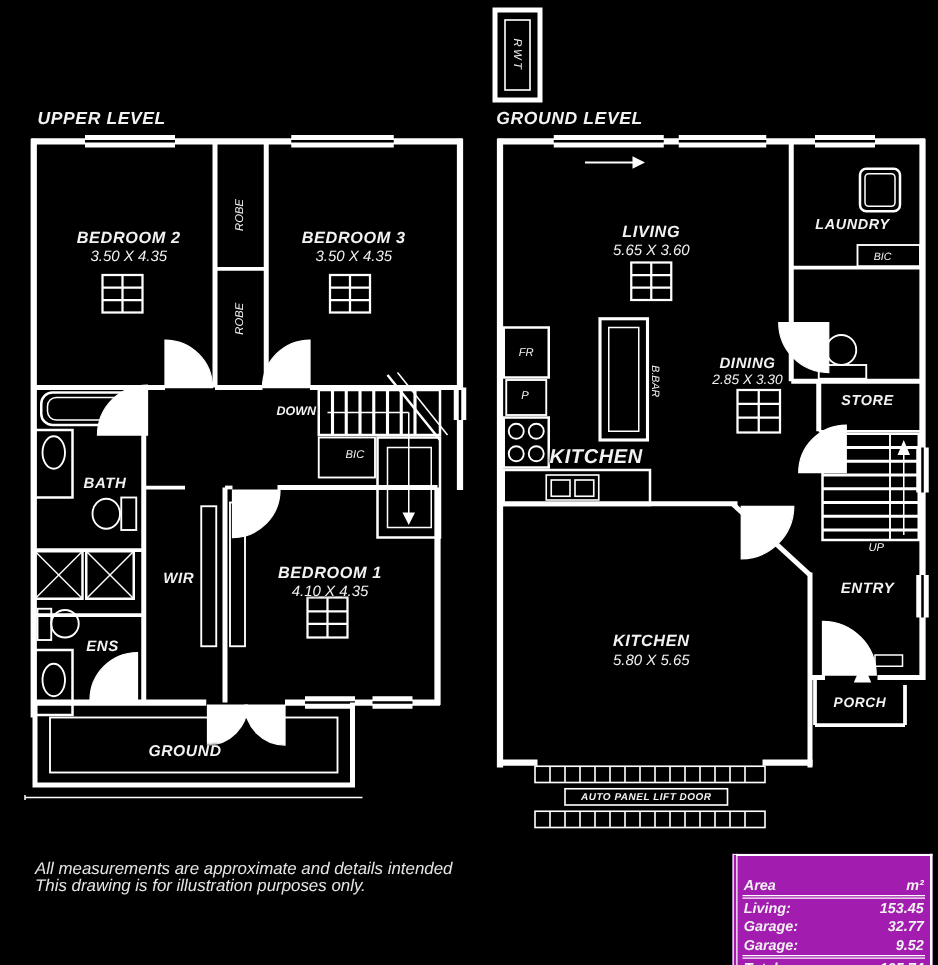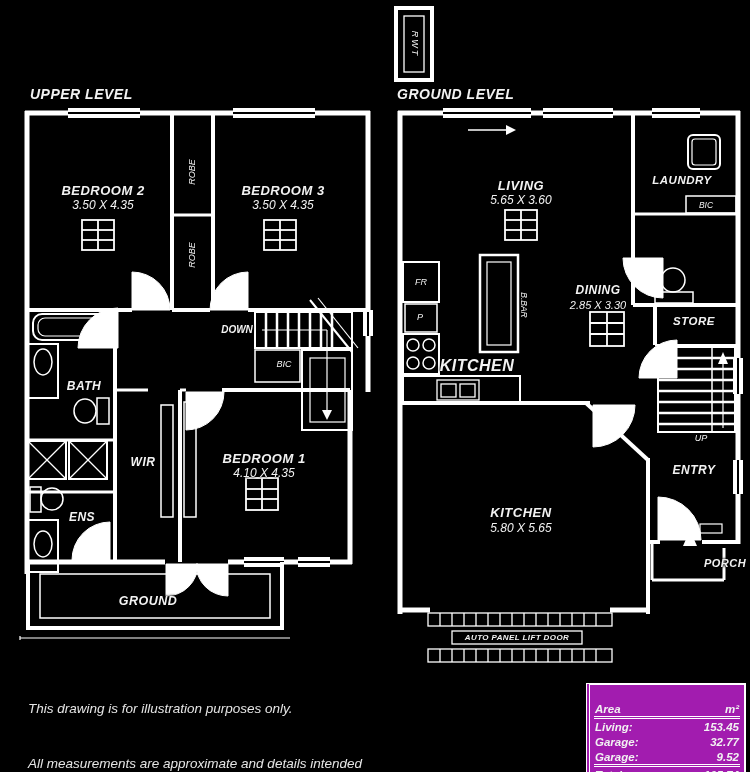--- a/index.html
+++ b/index.html
@@ -345,25 +345,25 @@
 <div class="lbl tiny" style="left:420px;top:317px;">P</div>
 <div class="lbl room" style="left:463px;top:366px;font-size:16px;padding-left:28px;">KITCHEN</div>
 <div class="lbl tiny vert" style="left:524px;top:305px;font-size:8.5px;">B.BAR</div>
 <div class="lbl room" style="left:598px;top:290px;font-size:12px;">DINING</div>
 <div class="lbl dims" style="left:598px;top:305px;font-size:11px;font-style:italic;">2.85 X 3.30</div>
 <div class="lbl room" style="left:694px;top:322px;font-size:11.5px;">STORE</div>
 <div class="lbl tiny" style="left:701px;top:438px;">UP</div>
 <div class="lbl room" style="left:694px;top:470px;font-size:12px;">ENTRY</div>
 <div class="lbl room" style="left:521px;top:512px;">KITCHEN</div>
 <div class="lbl dims" style="left:521px;top:528px;">5.80 X 5.65</div>
-<div class="lbl room" style="left:688px;top:563px;font-size:11px;margin-left:37px;">PORCH</div>
+<div class="lbl room" style="left:688px;top:563px;font-size:11px;">PORCH</div>
 <div class="lbl autodoor" style="left:517px;top:638px;">AUTO PANEL LIFT DOOR</div>
 
 <div class="lbl disc" style="left:28px;top:702px;">This drawing is for illustration purposes only.</div>
-<div class="lbl disc" style="left:28px;top:757px;font-style:italic;">All measurements are approximate and details intended</div>
+<div class="lbl disc" style="left:28px;top:688px;font-style:italic;">All measurements are approximate and details intended</div>
 
 <div class="area-table">
   <div class="tr th">
     <span>Area</span>
     <span>m²</span>
   </div>
   <div class="tr">
     <span>Living:</span>
     <span>153.45</span>
   </div>

